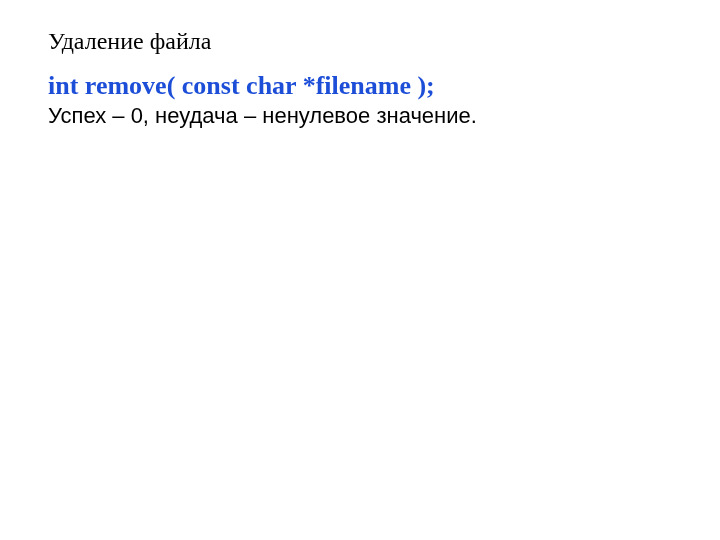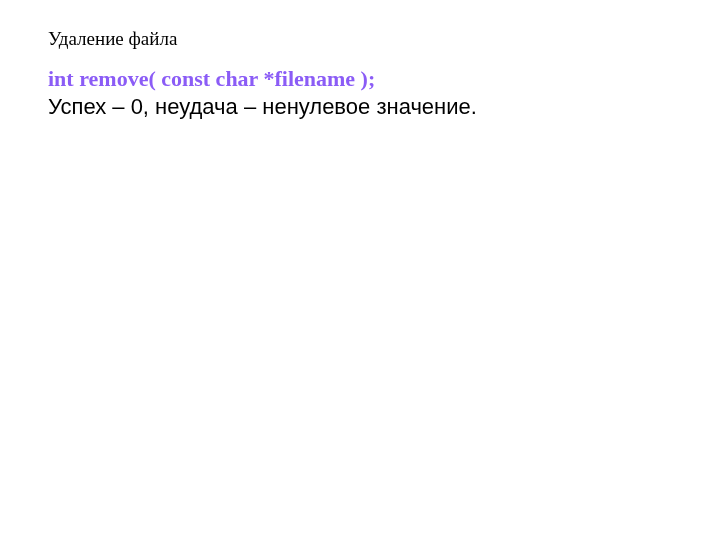--- a/index.html
+++ b/index.html
@@ -9,30 +9,30 @@
     }
     body {
       width: 720px;
       height: 540px;
       background: #ffffff;
       font-family: Arial, Helvetica, sans-serif;
       padding: 28px 48px;
     }
     .title {
       font-family: 'Times New Roman', Times, serif;
-      font-size: 19px;
+      font-size: 24px;
       color: #000000;
       font-weight: normal;
       margin-bottom: 16px;
     }
     .signature {
       font-family: 'Times New Roman', Times, serif;
-      font-size: 22px;
+      font-size: 26px;
       font-weight: bold;
-      color: #8b5cf6;
+      color: #1d4ed8;
       margin-bottom: 2px;
     }
     .description {
       font-family: Arial, Helvetica, sans-serif;
       font-size: 22px;
       color: #000000;
       font-weight: normal;
     }
   </style>
 </head>

